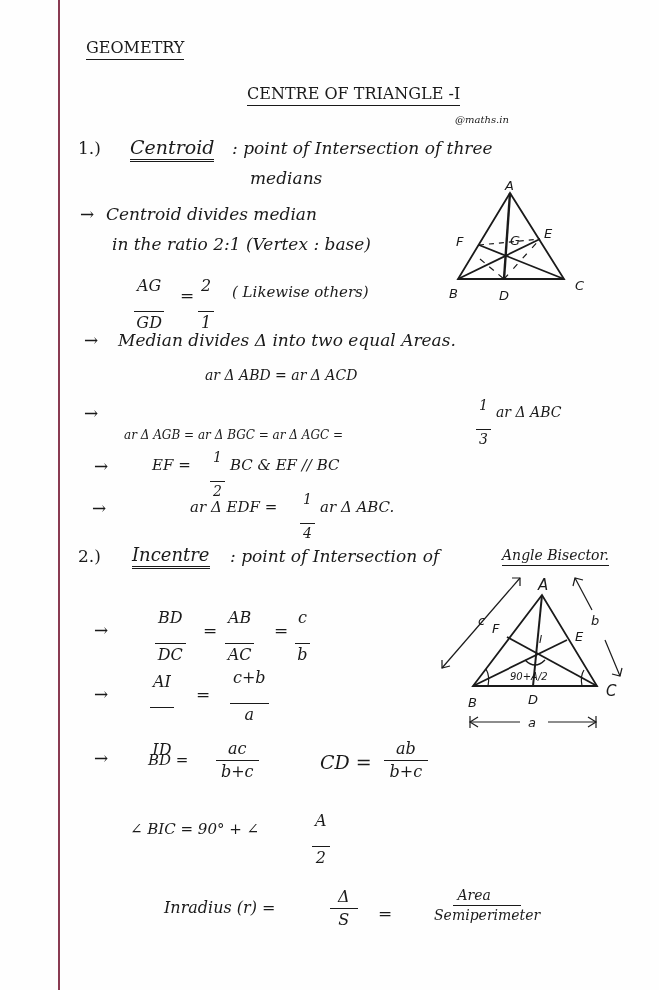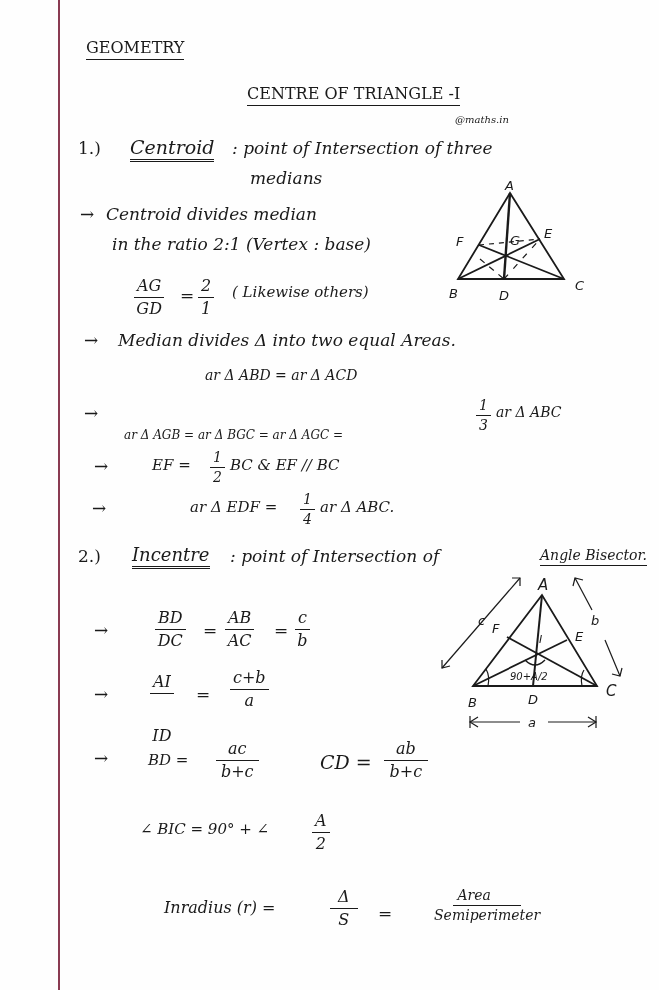--- a/index.html
+++ b/index.html
@@ -3,21 +3,21 @@
 <meta charset="utf-8">
 <style>
   html, body { margin:0; padding:0; }
   body { width:659px; height:990px; background:#fefefe; position:relative; overflow:hidden;
          font-family:"DejaVu Serif", serif; color:#1a1a1a; }
   .margin-line { position:absolute; left:58px; top:0; width:2px; height:990px; background:#8a3a52; }
   .t { position:absolute; white-space:nowrap; font-style:italic; font-size:17px; line-height:1; }
   .ul { border-bottom:1.5px solid #1a1a1a; padding-bottom:3px; }
   .dul { border-bottom:3px double #1a1a1a; padding-bottom:2px; }
   .frac { position:absolute; display:inline-flex; flex-direction:column; align-items:center; font-style:italic; font-size:16px; line-height:1.1; }
-  .frac .num { padding:0 3px 2px; border-bottom:1.5px solid #1a1a1a; }
+  .frac .num { padding:0 3px 16px; border-bottom:1.5px solid #1a1a1a; }
   .frac .den { padding-top:2px; }
   .small { font-size:14px; }
   svg { position:absolute; left:0; top:0; }
   svg text { font-family:"DejaVu Sans", sans-serif; font-style:italic; fill:#1a1a1a; }
 </style>
 </head>
 <body>
 
 <div class="margin-line"></div>
 
@@ -69,21 +69,21 @@
 <div class="t" style="left:168px;top:500px;font-size:15px;margin-left:22px;">ar Δ EDF =</div>
 <div class="frac small" style="left:300px;top:492px;">
   <span class="num">1</span>
   <span class="den">4</span>
 </div>
 <div class="t" style="left:320px;top:500px;font-size:15px;">ar Δ ABC.</div>
 
 <div class="t" style="left:78px;top:548px;font-style:normal;">2.)</div>
 <div class="t dul" style="left:132px;top:546px;font-size:18px;">Incentre</div>
 <div class="t" style="left:230px;top:548px;">: point of Intersection of</div>
-<div class="t ul" style="left:502px;top:548px;font-size:14px;margin-left:38px;">Angle Bisector.</div>
+<div class="t ul" style="left:502px;top:548px;font-size:14px;">Angle Bisector.</div>
 
 <div class="t" style="left:94px;top:622px;">→</div>
 <div class="frac" style="left:155px;top:609px;">
   <span class="num">BD</span>
   <span class="den">DC</span>
 </div>
 <div class="t" style="left:203px;top:622px;font-style:normal;">=</div>
 <div class="frac" style="left:225px;top:609px;">
   <span class="num">AB</span>
   <span class="den">AC</span>
@@ -110,21 +110,21 @@
 <div class="frac" style="left:216px;top:740px;">
   <span class="num" style="padding:0 12px 2px;">ac</span>
   <span class="den">b+c</span>
 </div>
 <div class="t" style="left:320px;top:753px;font-size:19px;">CD =</div>
 <div class="frac" style="left:384px;top:740px;">
   <span class="num" style="padding:0 12px 2px;">ab</span>
   <span class="den">b+c</span>
 </div>
 
-<div class="t" style="left:140px;top:822px;font-size:15px;text-align:center;">∠ BIC  =  90° + ∠</div>
+<div class="t" style="left:130px;top:822px;font-size:15px;text-align:center;">∠ BIC  =  90° + ∠</div>
 <div class="frac" style="left:312px;top:812px;">
   <span class="num">A</span>
   <span class="den">2</span>
 </div>
 
 <div class="t" style="left:164px;top:900px;font-size:16px;">Inradius (r) =</div>
 <div class="frac" style="left:330px;top:888px;">
   <span class="num" style="padding:0 8px 2px;">Δ</span>
   <span class="den">S</span>
 </div>

